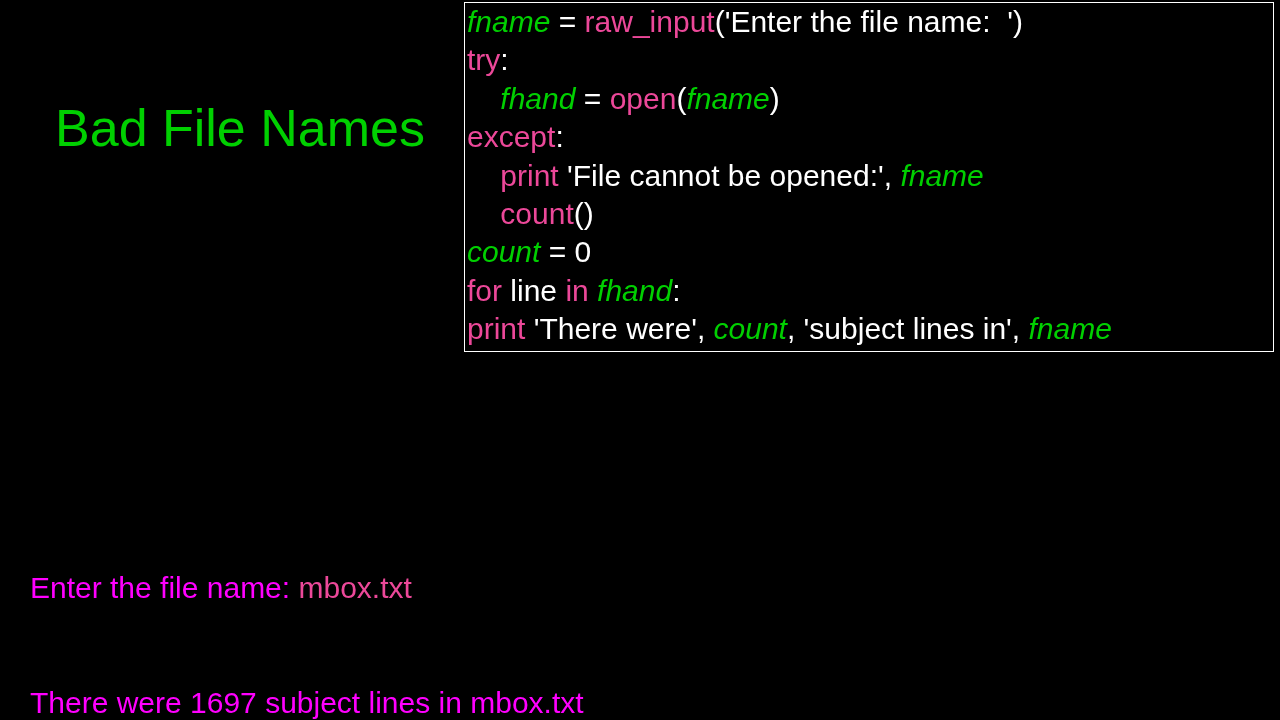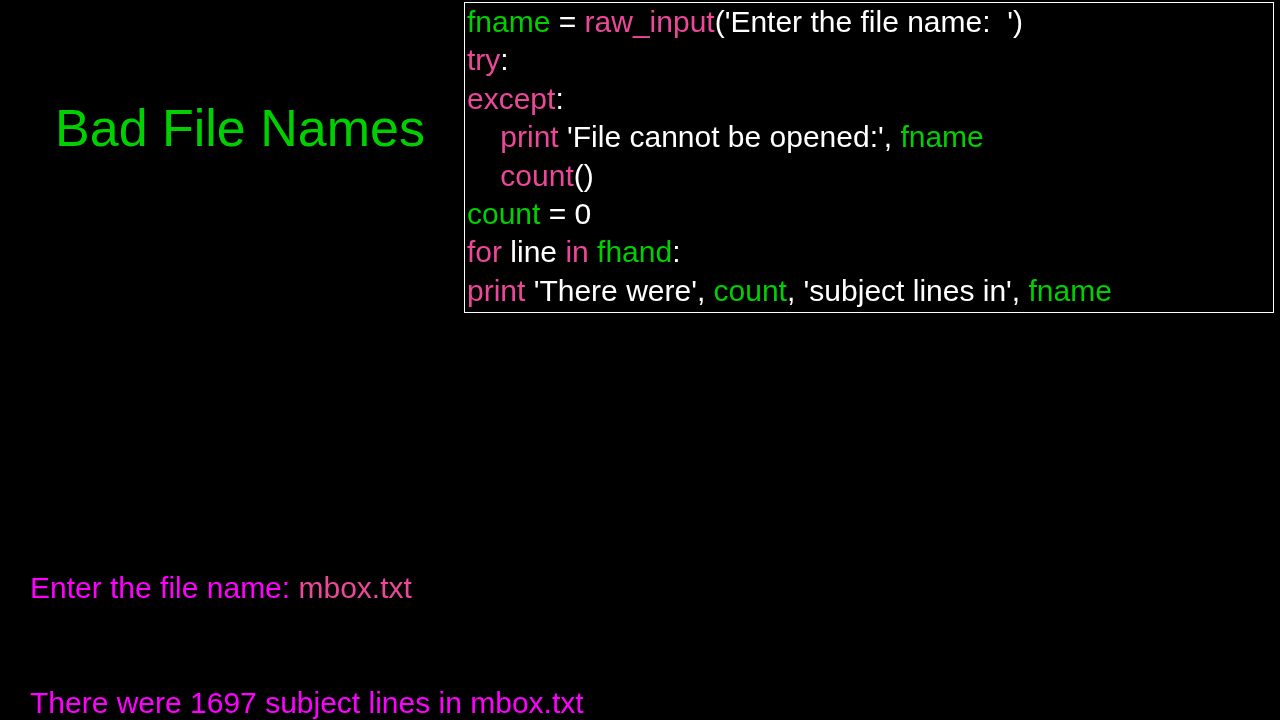--- a/index.html
+++ b/index.html
@@ -35,21 +35,21 @@
     padding: 0 2px 2px 2px;
     box-sizing: border-box;
   }
   .codebox .line {
     font-size: 30px;
     line-height: 1.28;
     white-space: pre;
   }
   .c-white   { color: #ffffff; }
   .c-yellow  { color: #ec4899; }
-  .c-green   { color: #00d000; }
+  .c-green   { color: #00d000; font-style: italic; }
   .c-magenta { color: #ff00ff; }
 
   .output {
     position: absolute;
     left: 30px;
     top: 492px;
     font-size: 30px;
     line-height: 1.28;
     white-space: pre;
   }
@@ -57,20 +57,21 @@
 </head>
 <body>
 
 <div class="slide">
 
   <div class="title">Bad File Names</div>
 
   <div class="codebox">
     <div class="line"><span class="c-green">fname</span><span class="c-white"> = </span><span class="c-yellow">raw_input</span><span class="c-white">('Enter the file name:  ')</span></div>
     <div class="line"><span class="c-yellow">try</span><span class="c-white">:</span></div>
+    <div class="line"><span class="c-white">    </span><span class="c-green">fhand</span><span class="c-white"> = </span><span class="c-yellow">open</span><span class="c-white">(</span><span class="c-green">fname</span><span class="c-white">)</span></div>
     <div class="line"><span class="c-yellow">except</span><span class="c-white">:</span></div>
     <div class="line"><span class="c-white">    </span><span class="c-yellow">print</span><span class="c-white"> 'File cannot be opened:', </span><span class="c-green">fname</span></div>
     <div class="line"><span class="c-white">    </span><span class="c-yellow">count</span><span class="c-white">()</span></div>
     <div class="line"><span class="c-green">count</span><span class="c-white"> = 0</span></div>
     <div class="line"><span class="c-yellow">for</span><span class="c-white"> line </span><span class="c-yellow">in</span><span class="c-white"> </span><span class="c-green">fhand</span><span class="c-white">:</span></div>
     <div class="line"><span class="c-yellow">print</span><span class="c-white"> 'There were', </span><span class="c-green">count</span><span class="c-white">, 'subject lines in', </span><span class="c-green">fname</span></div>
   </div>
 
   <div class="output">
     <div><span class="c-magenta">Enter the file name: </span><span class="c-yellow">mbox.txt</span></div>

